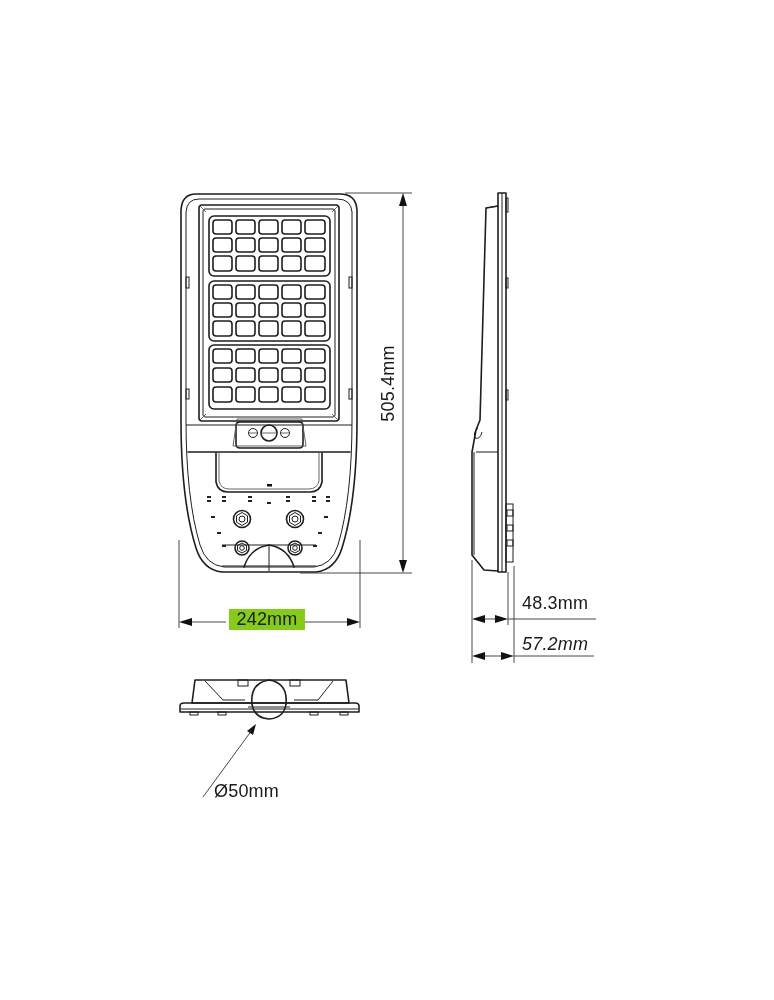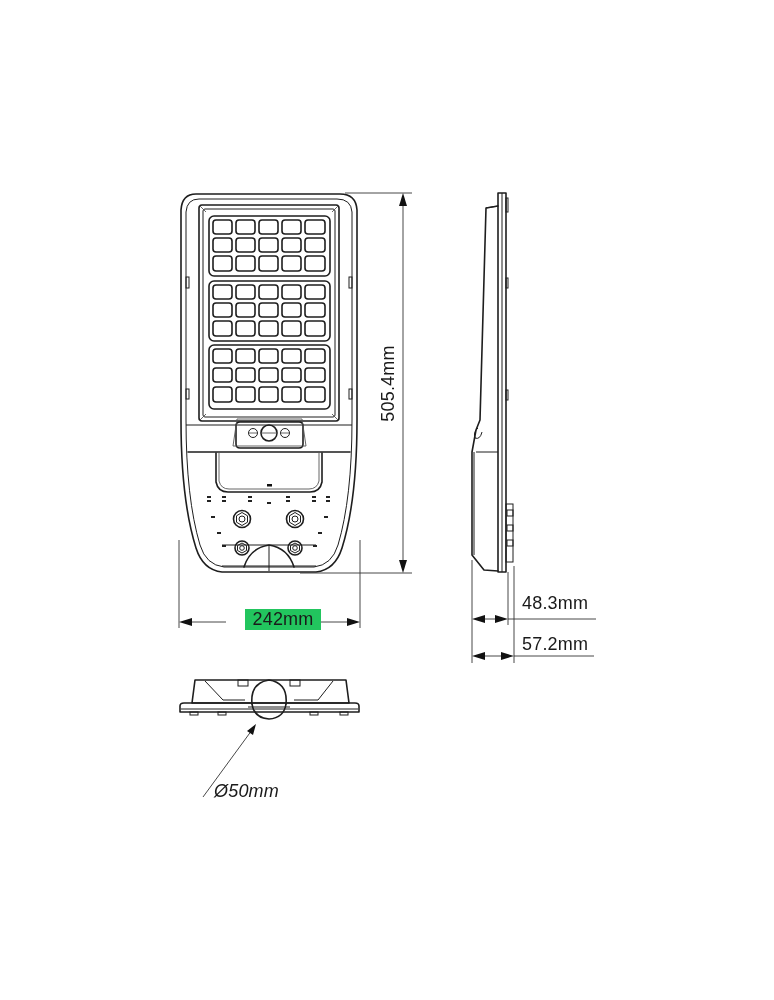--- a/index.html
+++ b/index.html
@@ -229,19 +229,19 @@
   </g>
 
   <g>
     <line class="dim" x1="203" y1="797" x2="252" y2="730"></line>
     <polygon class="arrow" points="256,724 247,731 253,735"></polygon>
   </g>
 </svg>
 
 <div class="lbl lbl-vert" style="left:343px; top:373px; width:90px; text-align:center; font-size:18px;">505.4mm</div>
 
-<div class="lbl" style="left:245px; top:609px; width:76px; text-align:center; font-size:18px; background:#22c55e;">242mm</div>
+<div class="lbl" style="left:229px; top:609px; width:76px; text-align:center; font-size:18px; background:#84cc16;">242mm</div>
 
 <div class="lbl" style="left:522px; top:593px; font-size:18px;">48.3mm</div>
 
-<div class="lbl" style="left:522px; top:634px; font-size:18px;">57.2mm</div>
-
-<div class="lbl" style="left:214px; top:781px; font-size:18px;font-style:italic;">Ø50mm</div>
+<div class="lbl" style="left:522px; top:634px; font-size:18px;font-style:italic;">57.2mm</div>
+
+<div class="lbl" style="left:214px; top:781px; font-size:18px;">Ø50mm</div>
 
 </body></html>

